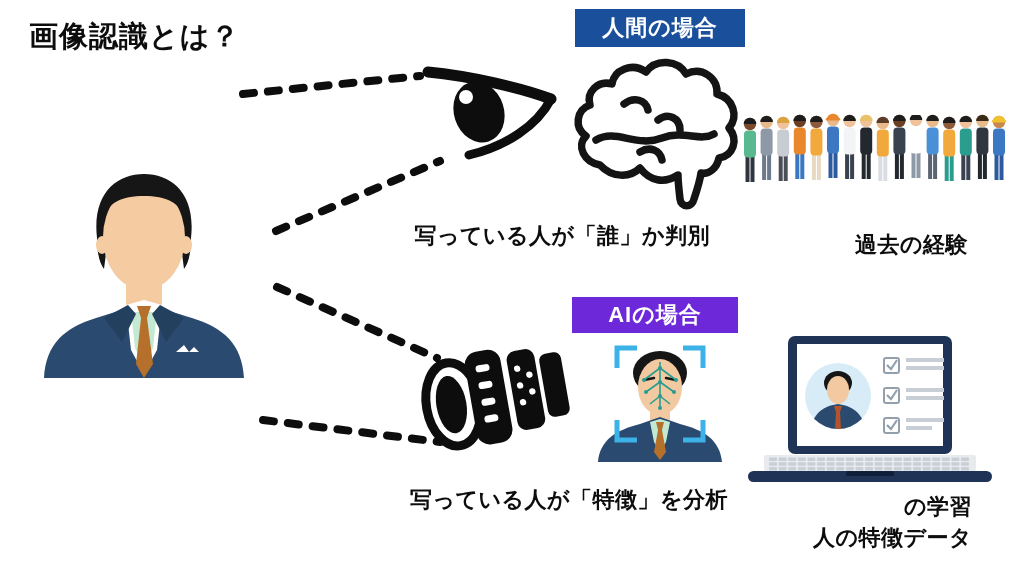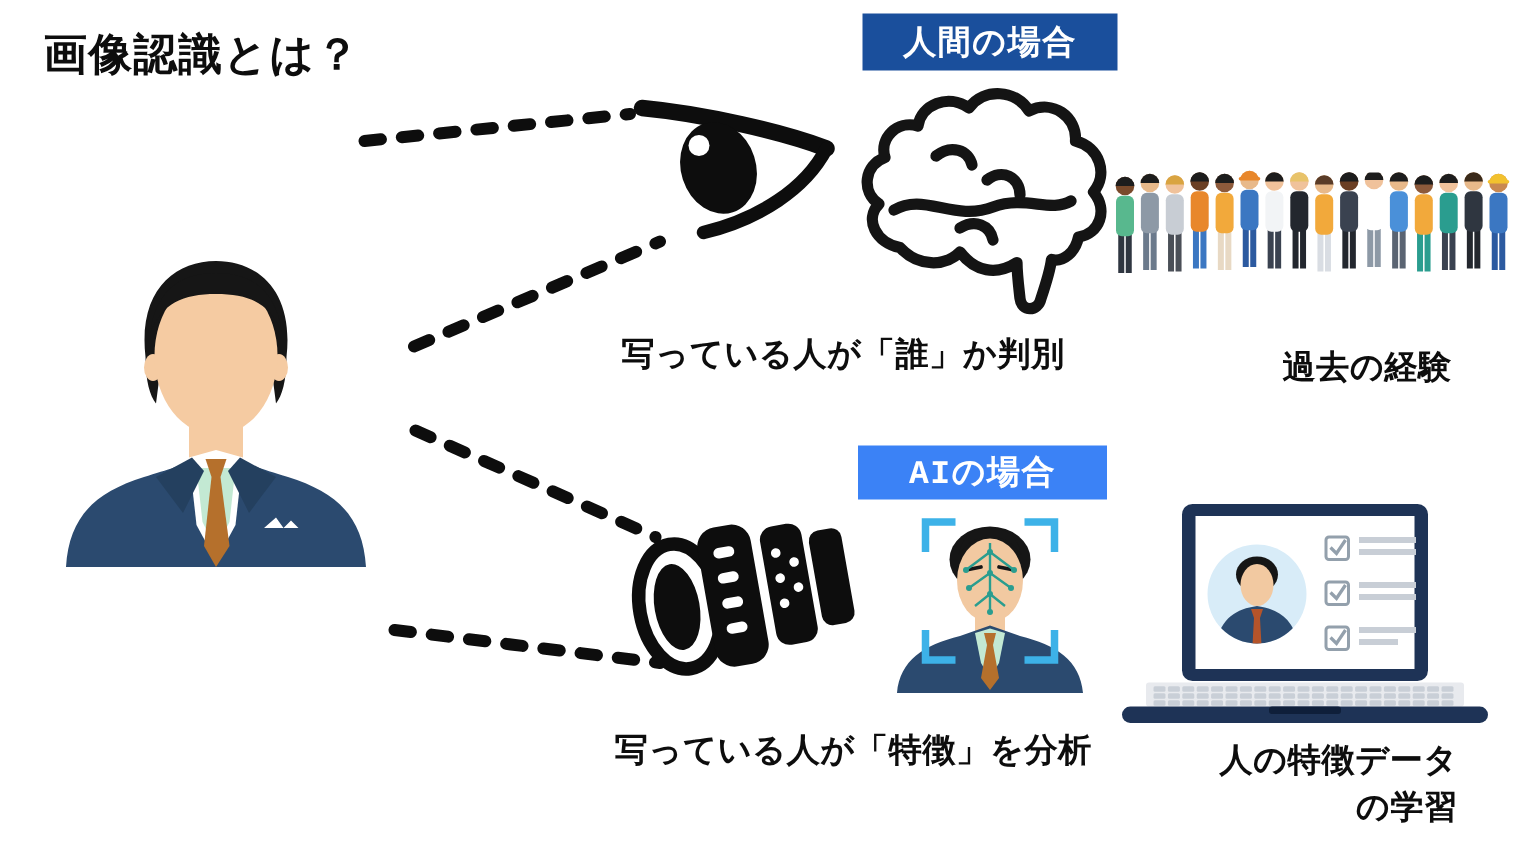--- a/index.html
+++ b/index.html
@@ -361,26 +361,26 @@
     <rect x="846" y="471" width="48" height="5" rx="2" fill="#0f1f3a"></rect>
   </g>
 </svg>
 
 <div class="abs title">画像認識とは？</div>
 
 <div class="abs badge badge-human" style="background: rgb(26, 79, 156);">
   <span>人間の場合</span>
 </div>
 
-<div class="abs badge badge-ai" style="background: #3b82f6; font-family: Liberation Mono, monospace;">
+<div class="abs badge badge-ai" style="background: #6d28d9;">
   <span>AIの場合</span>
 </div>
 
 <div class="abs caption cap-human-process">写っている人が「誰」か判別</div>
 
 <div class="abs caption cap-human-knowledge">過去の経験</div>
 
 <div class="abs caption cap-ai-process">写っている人が「特徴」を分析</div>
 
 <div class="abs caption cap-ai-knowledge">
+  <div>の学習</div>
   <div>人の特徴データ</div>
-  <div>の学習</div>
 </div>
 
 </body></html>

